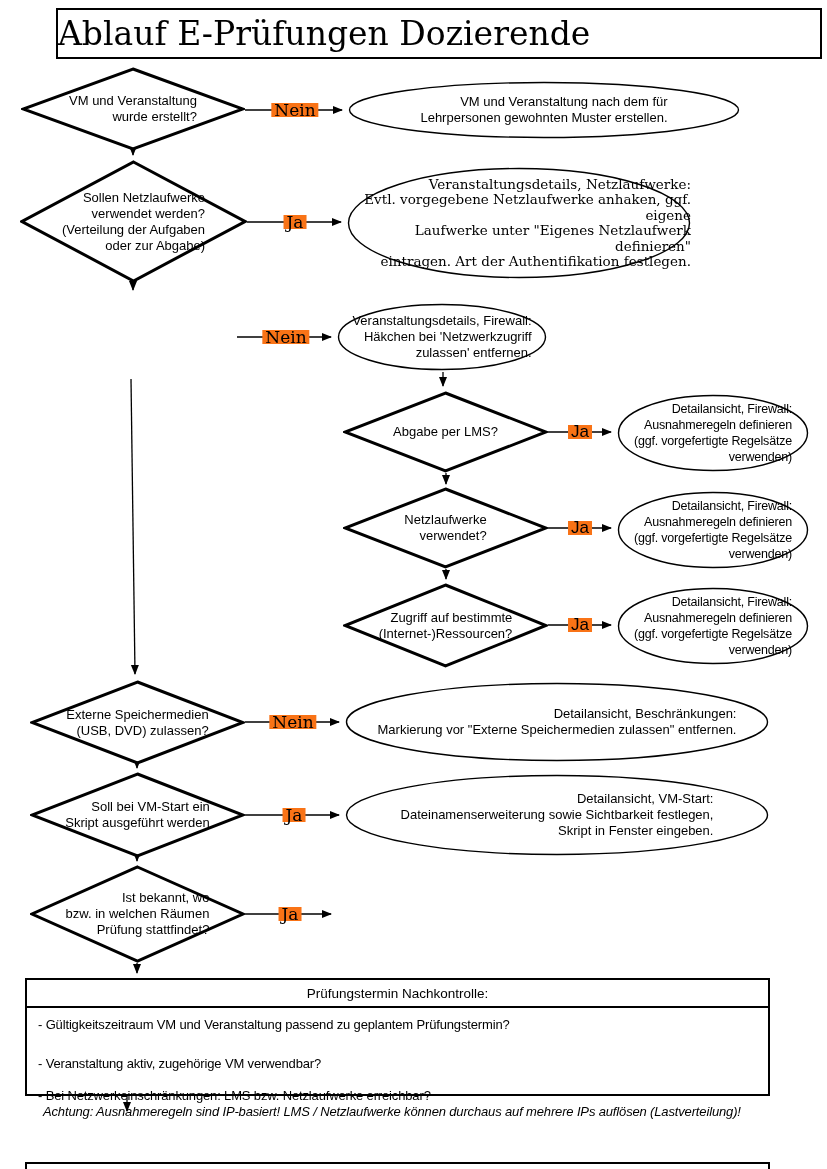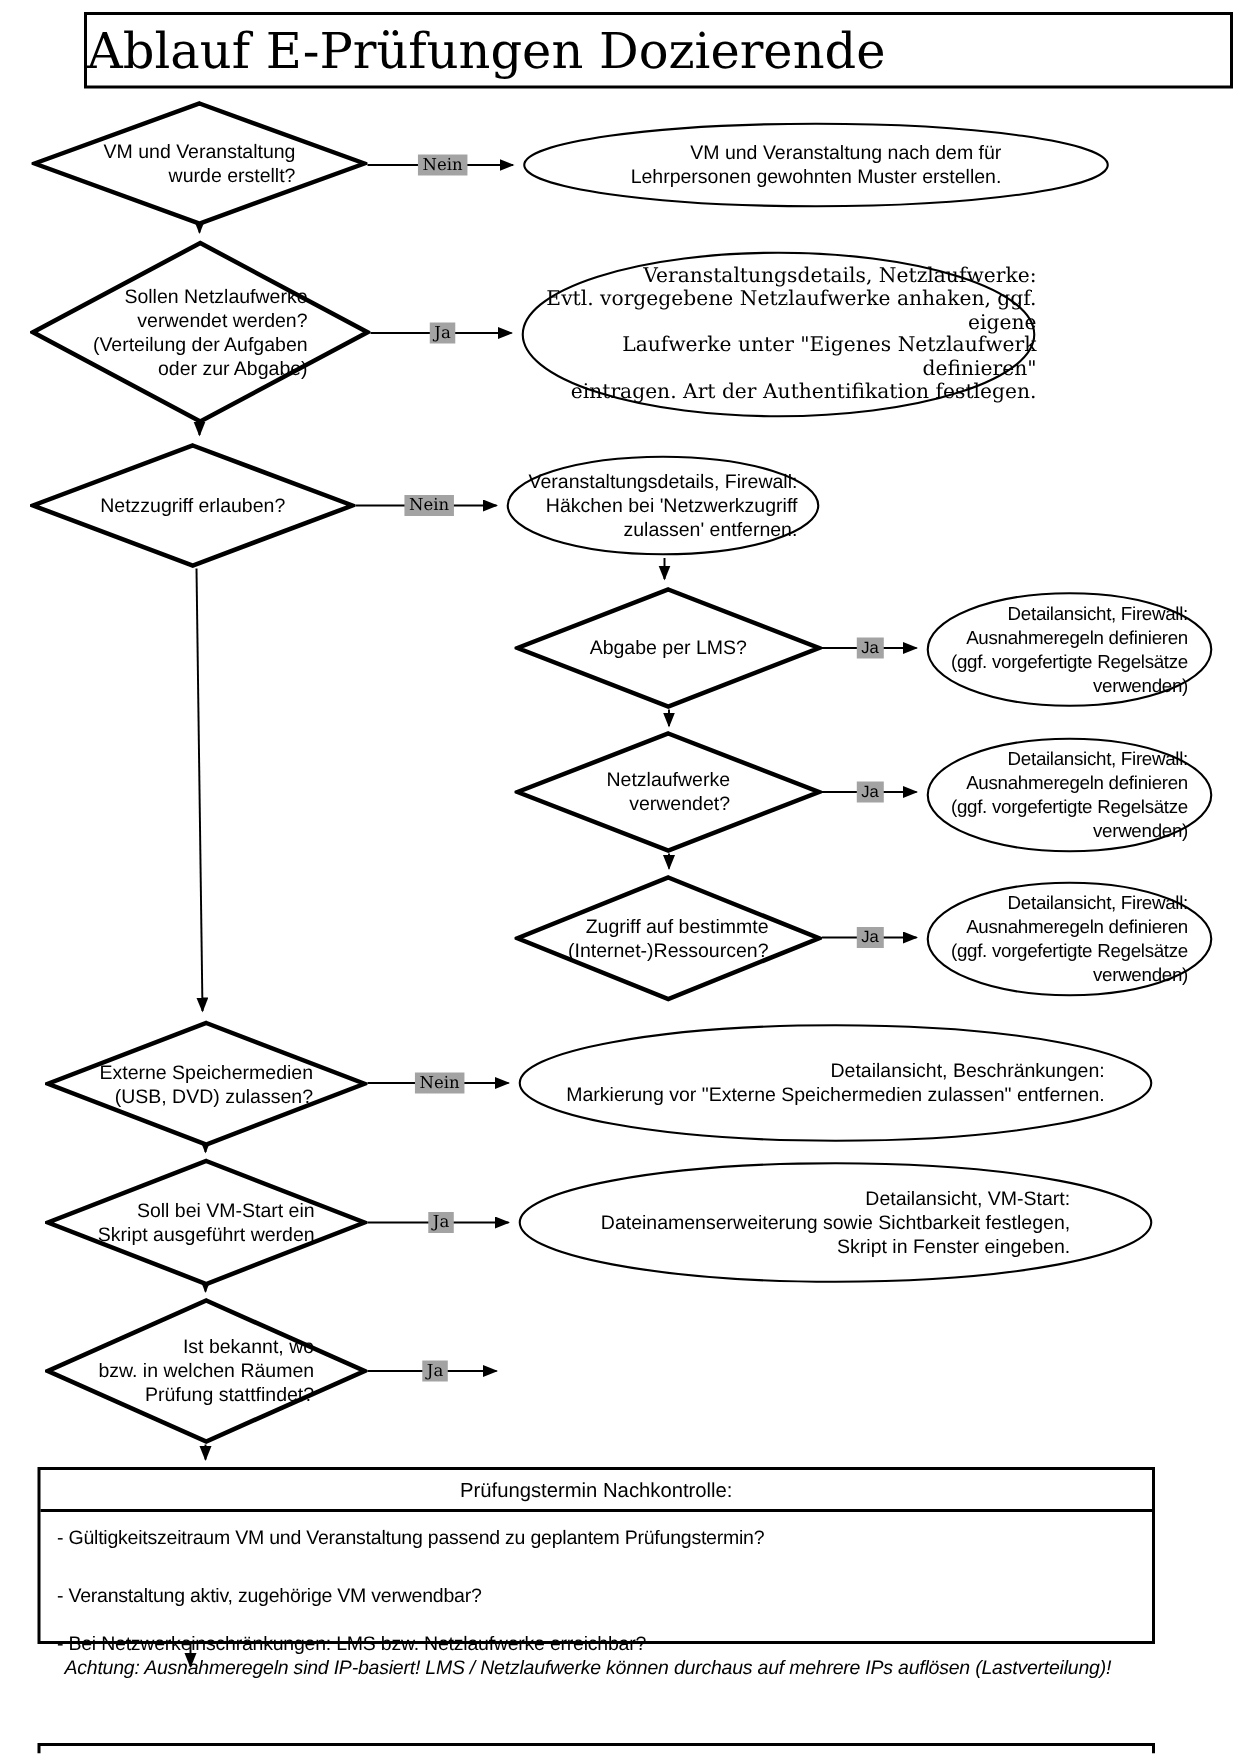--- a/index.html
+++ b/index.html
@@ -12,21 +12,21 @@
   .node svg{position:absolute;left:0;top:0;display:block;}
   .node-text{
     position:absolute;left:0;top:0;right:0;bottom:0;
     display:flex;align-items:center;justify-content:center;text-align:right;
     white-space:pre-line;font-size:13px;line-height:16px;
   }
   .serif-text{font-family:"DejaVu Serif",serif;font-size:13.5px;line-height:15.5px;}
   .small-text{font-size:12.5px;letter-spacing:-0.2px;}
   .edge-label{
     position:absolute;transform:translate(-50%,-50%);
-    background:#a3a3a3;padding:0 3px;font-size:11px;line-height:14px;
+    background:#f97316;padding:0 3px;font-size:17px;line-height:14px;
   }
   .label-serif{font-family:"DejaVu Serif",serif;}
   .shape{fill:#ffffff;stroke:#000000;}
   .diamond{stroke-width:3;}
   .ellipse{stroke-width:1.4;}
   .edge{stroke:#000000;stroke-width:1.3;fill:none;}
   .title-box{
     position:absolute;left:20px;top:8px;width:766px;height:51px;
     border:2px solid #000;box-sizing:border-box;
     display:flex;align-items:center;justify-content:flex-start;margin-left:36px;
@@ -100,26 +100,20 @@
   <div class="node" style="left:20px;top:160px;width:227px;height:123px">
     <svg width="227" height="123">
         <polygon class="shape diamond" points="113.5,2 225,61.5 113.5,121 2,61.5"></polygon>
       </svg>
     <div class="node-text">Sollen Netzlaufwerke
 verwendet werden?
 (Verteilung der Aufgaben
 oder zur Abgabe)</div>
   </div>
 
-  <div class="node" style="left:20px;top:295px;width:217px;height:84px">
-    <svg width="217" height="84">
-        <polygon class="shape diamond" points="108.5,2 215,42 108.5,82 2,42"></polygon>
-      </svg>
-    <div class="node-text">Netzzugriff erlauben?</div>
-  </div>
 
   <div class="node" style="left:30px;top:680px;width:215px;height:85px">
     <svg width="215" height="85">
         <polygon class="shape diamond" points="107.5,2 213,42.5 107.5,83 2,42.5"></polygon>
       </svg>
     <div class="node-text">Externe Speichermedien
 (USB, DVD) zulassen?</div>
   </div>
 
   <div class="node" style="left:30px;top:772px;width:215px;height:86px">

